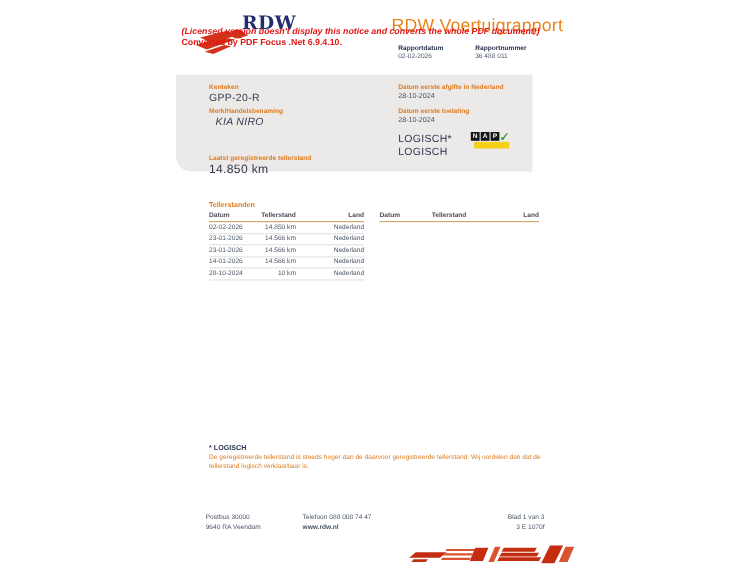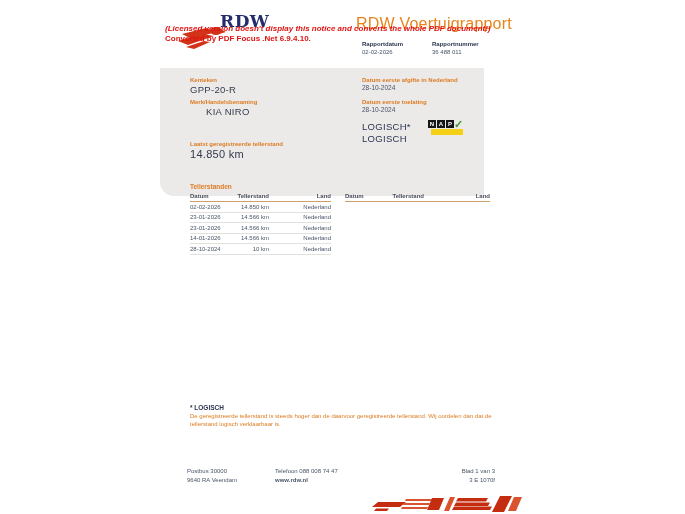--- a/index.html
+++ b/index.html
@@ -12,21 +12,21 @@
 
   
   .logo-bird { position:absolute; left:176px; top:24px; width:50px; height:26px; z-index:5; }
   .logo-text { position:absolute; left:220px; top:11px; font-family:"DejaVu Serif", serif; font-weight:700; font-size:17px; color:#232d6e; letter-spacing:0.5px; z-index:4; }
   .doc-title { position:absolute; left:356px; top:15px; font-size:16px; color:#e8831c; letter-spacing:0.2px; z-index:3; }
   .meta-label { position:absolute; top:41px; font-size:6px; font-weight:bold; color:#2a3550; }
   .meta-value { position:absolute; top:49px; font-size:6px; color:#4a5568; }
   .m1 { left:362px; } .m2 { left:432px; }
 
   
-  .panel { position:absolute; left:160px; top:68px; width:324px; height:128px; background:#ece9e9; border-bottom-left-radius:14px; }
+  .panel { position:absolute; left:160px; top:68px; width:324px; height:88px; background:#ece9e9; border-bottom-left-radius:14px; }
   .panel .lbl { position:absolute; font-size:6px; font-weight:bold; color:#dd7c21; }
   .panel .val-sm { position:absolute; font-size:6.5px; color:#4a5568; }
   .panel .val-lg { position:absolute; font-size:9.5px; color:#333b4d; letter-spacing:0.3px; }
   .panel .val-xl { position:absolute; font-size:11px; color:#333b4d; letter-spacing:0.3px; }
   .oordeel { position:absolute; left:202px; top:53px; font-size:9.5px; line-height:11.5px; font-weight:normal; color:#2a3550; letter-spacing:0.3px; }
   .nap { position:absolute; left:268px; top:52px; width:40px; height:18px; }
   .nap .ybar { position:absolute; left:3px; top:9px; width:32px; height:6px; background:#f4d016; }
   .nap .sq { position:absolute; top:0; width:8px; height:8px; background:#161616; color:#ffffff; font-size:6px; font-weight:bold; text-align:center; line-height:8px; }
   .nap .s0{left:0;} .nap .s1{left:9px;} .nap .s2{left:18px;}
   .nap .chk { position:absolute; left:26px; top:-2px; font-size:11px; color:#3f9c35; font-weight:bold; }
@@ -77,21 +77,21 @@
 
   <div class="meta-label m1">Rapportdatum</div>
   <div class="meta-value m1">02-02-2026</div>
   <div class="meta-label m2">Rapportnummer</div>
   <div class="meta-value m2">36 488 011</div>
 
   <div class="panel">
     <div class="lbl" style="left:30px; top:9px;">Kenteken</div>
     <div class="val-lg" style="left:30px; top:16px;">GPP-20-R</div>
     <div class="lbl" style="left:30px; top:31px;">Merk/Handelsbenaming</div>
-    <div class="val-lg" style="left:46px; top:38px;">KIA NIRO</div>
+    <div class="val-lg" style="left:36px; top:38px;font-style:italic;">KIA NIRO</div>
     <div class="lbl" style="left:30px; top:73px;">Laatst geregistreerde tellerstand</div>
     <div class="val-xl" style="left:30px; top:80px;">14.850 km</div>
 
     <div class="lbl" style="left:202px; top:9px;">Datum eerste afgifte in Nederland</div>
     <div class="val-sm" style="left:202px; top:16px;">28-10-2024</div>
     <div class="lbl" style="left:202px; top:31px;">Datum eerste toelating</div>
     <div class="val-sm" style="left:202px; top:38px;">28-10-2024</div>
 
     <div class="oordeel">
       <div>LOGISCH*</div>

